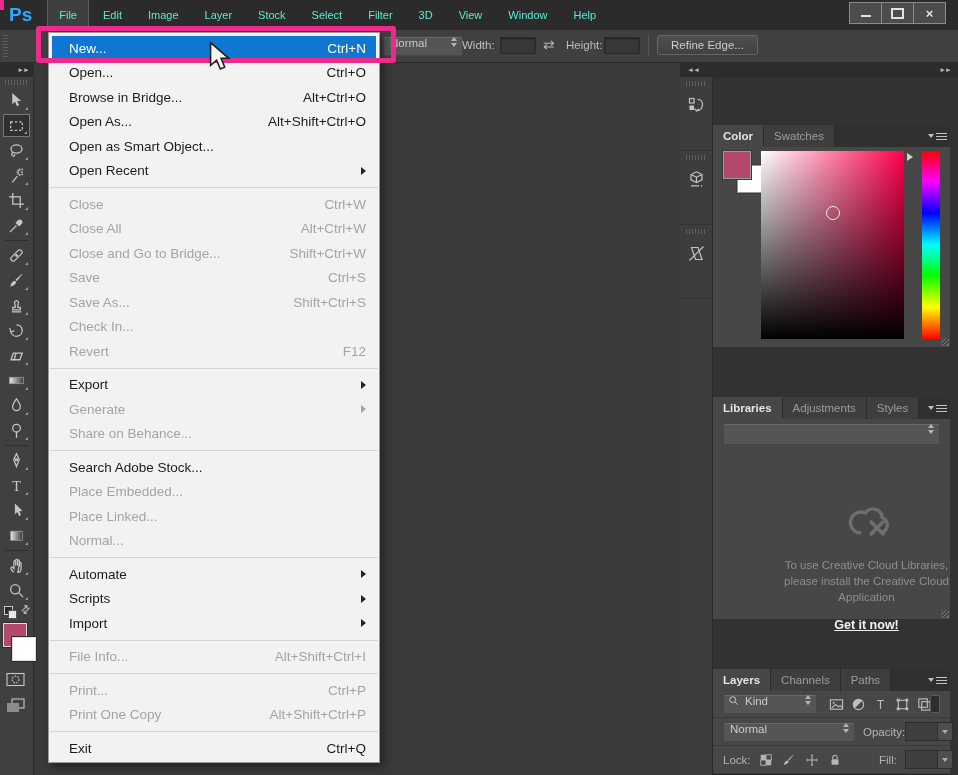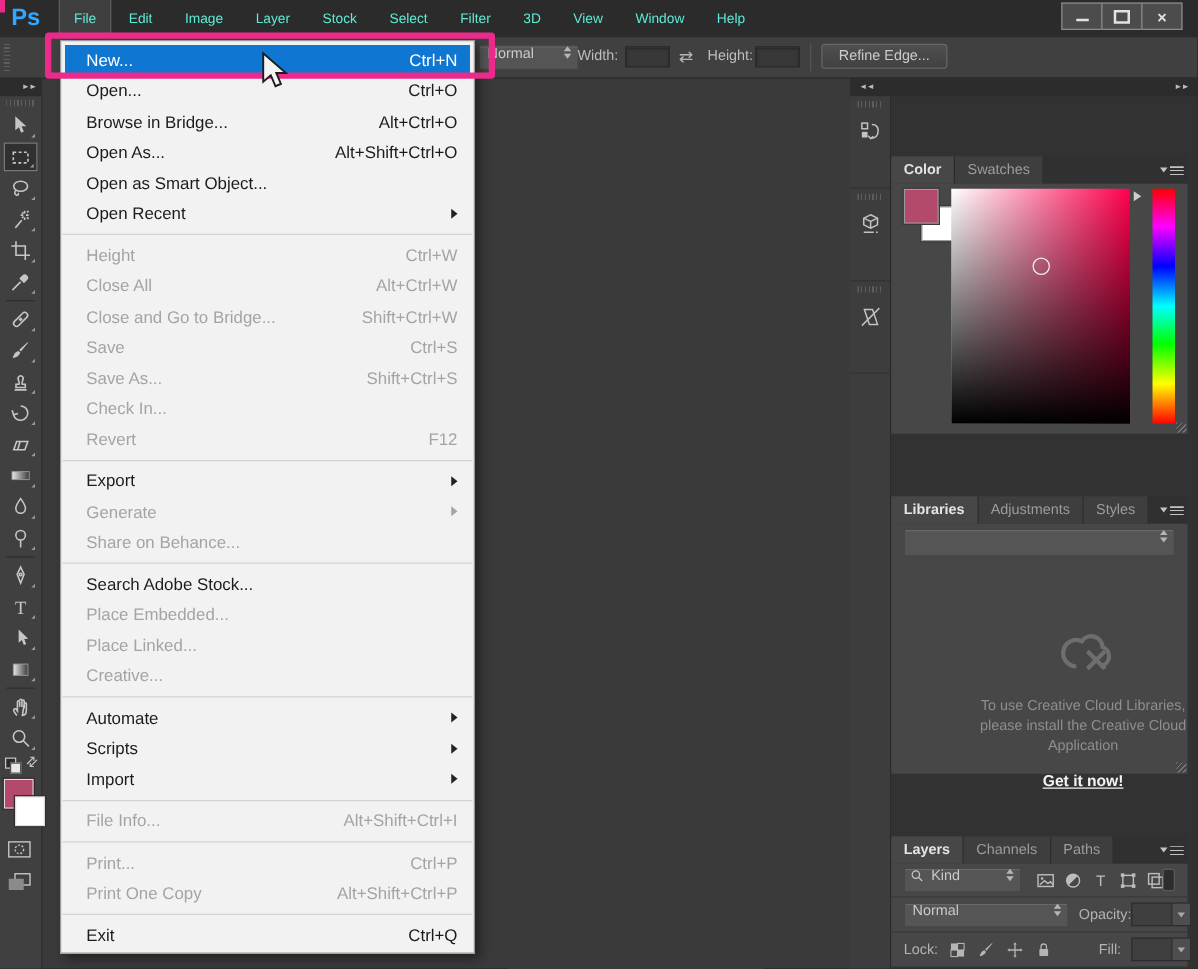--- a/index.html
+++ b/index.html
@@ -666,21 +666,21 @@
       <div class="mi">
         <span class="lab">Open as Smart Object...</span>
         <span class="sc"></span>
       </div>
       <div class="mi">
         <span class="lab">Open Recent</span>
         <span class="subarrow"></span>
       </div>
       <div class="msep"></div>
       <div class="mi dis">
-        <span class="lab">Height</span>
+        <span class="lab">Close</span>
         <span class="sc">Ctrl+W</span>
       </div>
       <div class="mi dis">
         <span class="lab">Close All</span>
         <span class="sc">Alt+Ctrl+W</span>
       </div>
       <div class="mi dis">
         <span class="lab">Close and Go to Bridge...</span>
         <span class="sc">Shift+Ctrl+W</span>
       </div>
@@ -720,21 +720,21 @@
       </div>
       <div class="mi dis">
         <span class="lab">Place Embedded...</span>
         <span class="sc"></span>
       </div>
       <div class="mi dis">
         <span class="lab">Place Linked...</span>
         <span class="sc"></span>
       </div>
       <div class="mi dis">
-        <span class="lab">Creative...</span>
+        <span class="lab">Normal...</span>
         <span class="sc"></span>
       </div>
       <div class="msep"></div>
       <div class="mi">
         <span class="lab">Automate</span>
         <span class="subarrow"></span>
       </div>
       <div class="mi">
         <span class="lab">Scripts</span>
         <span class="subarrow"></span>

